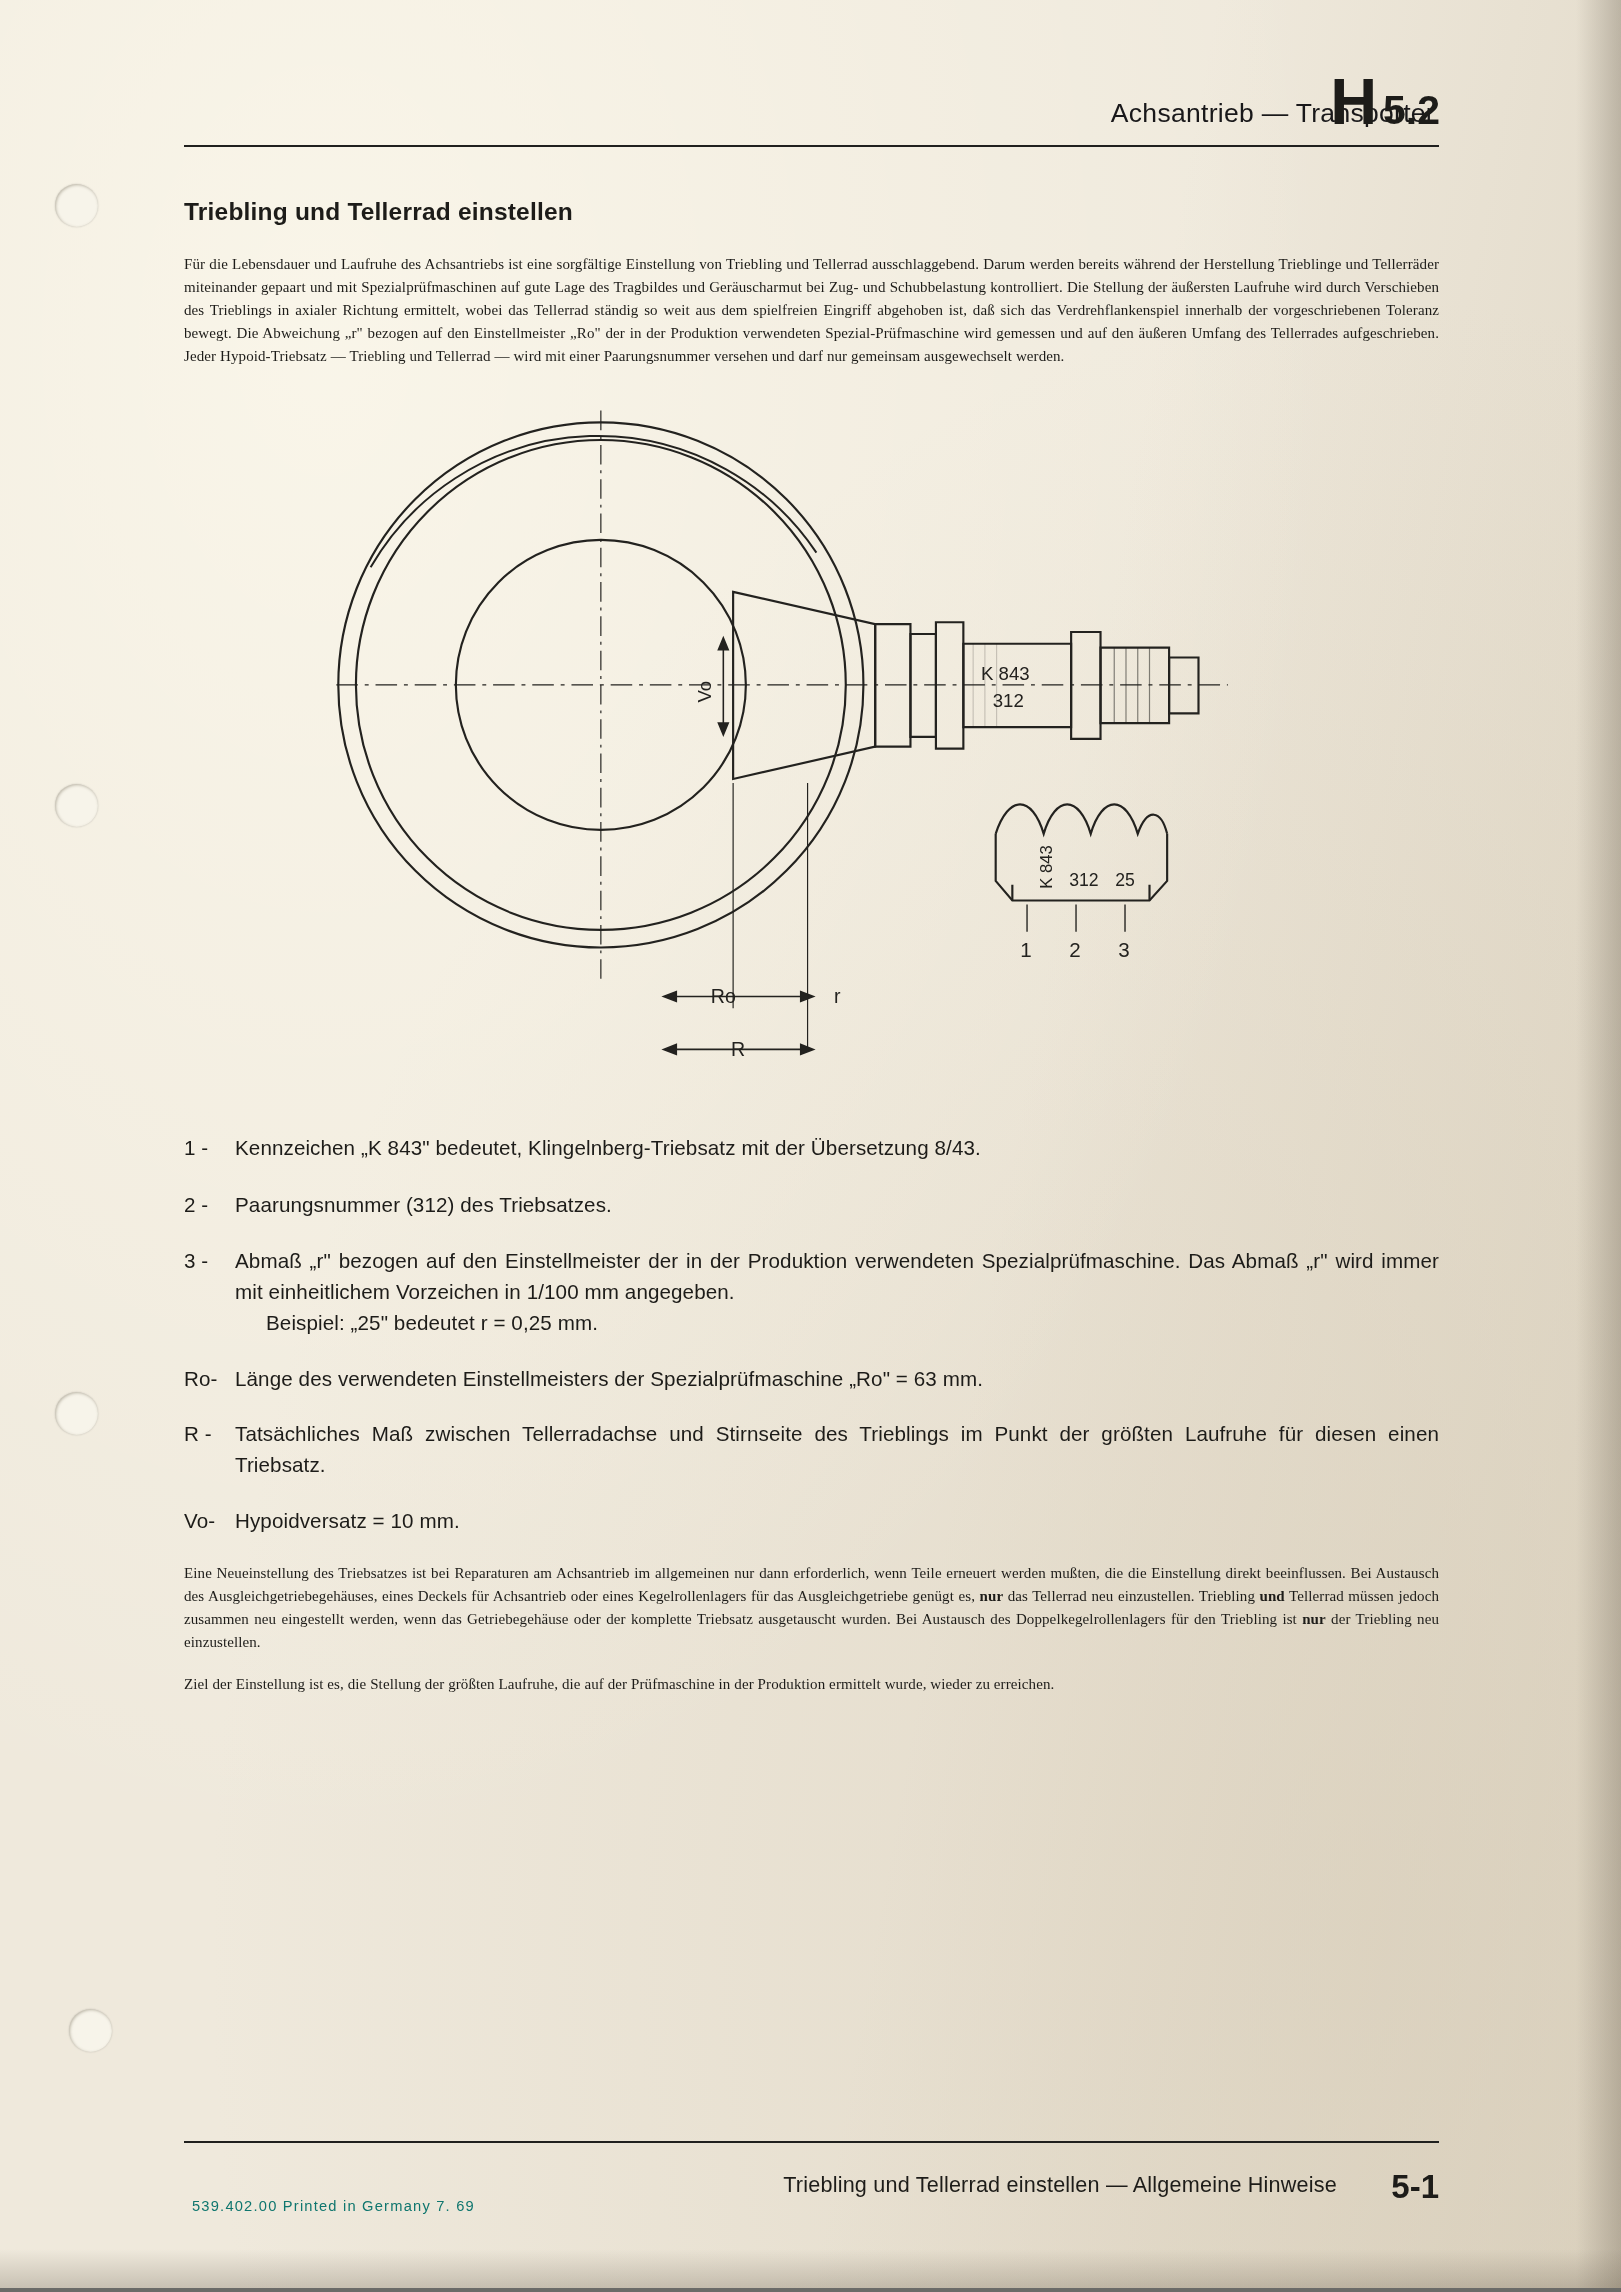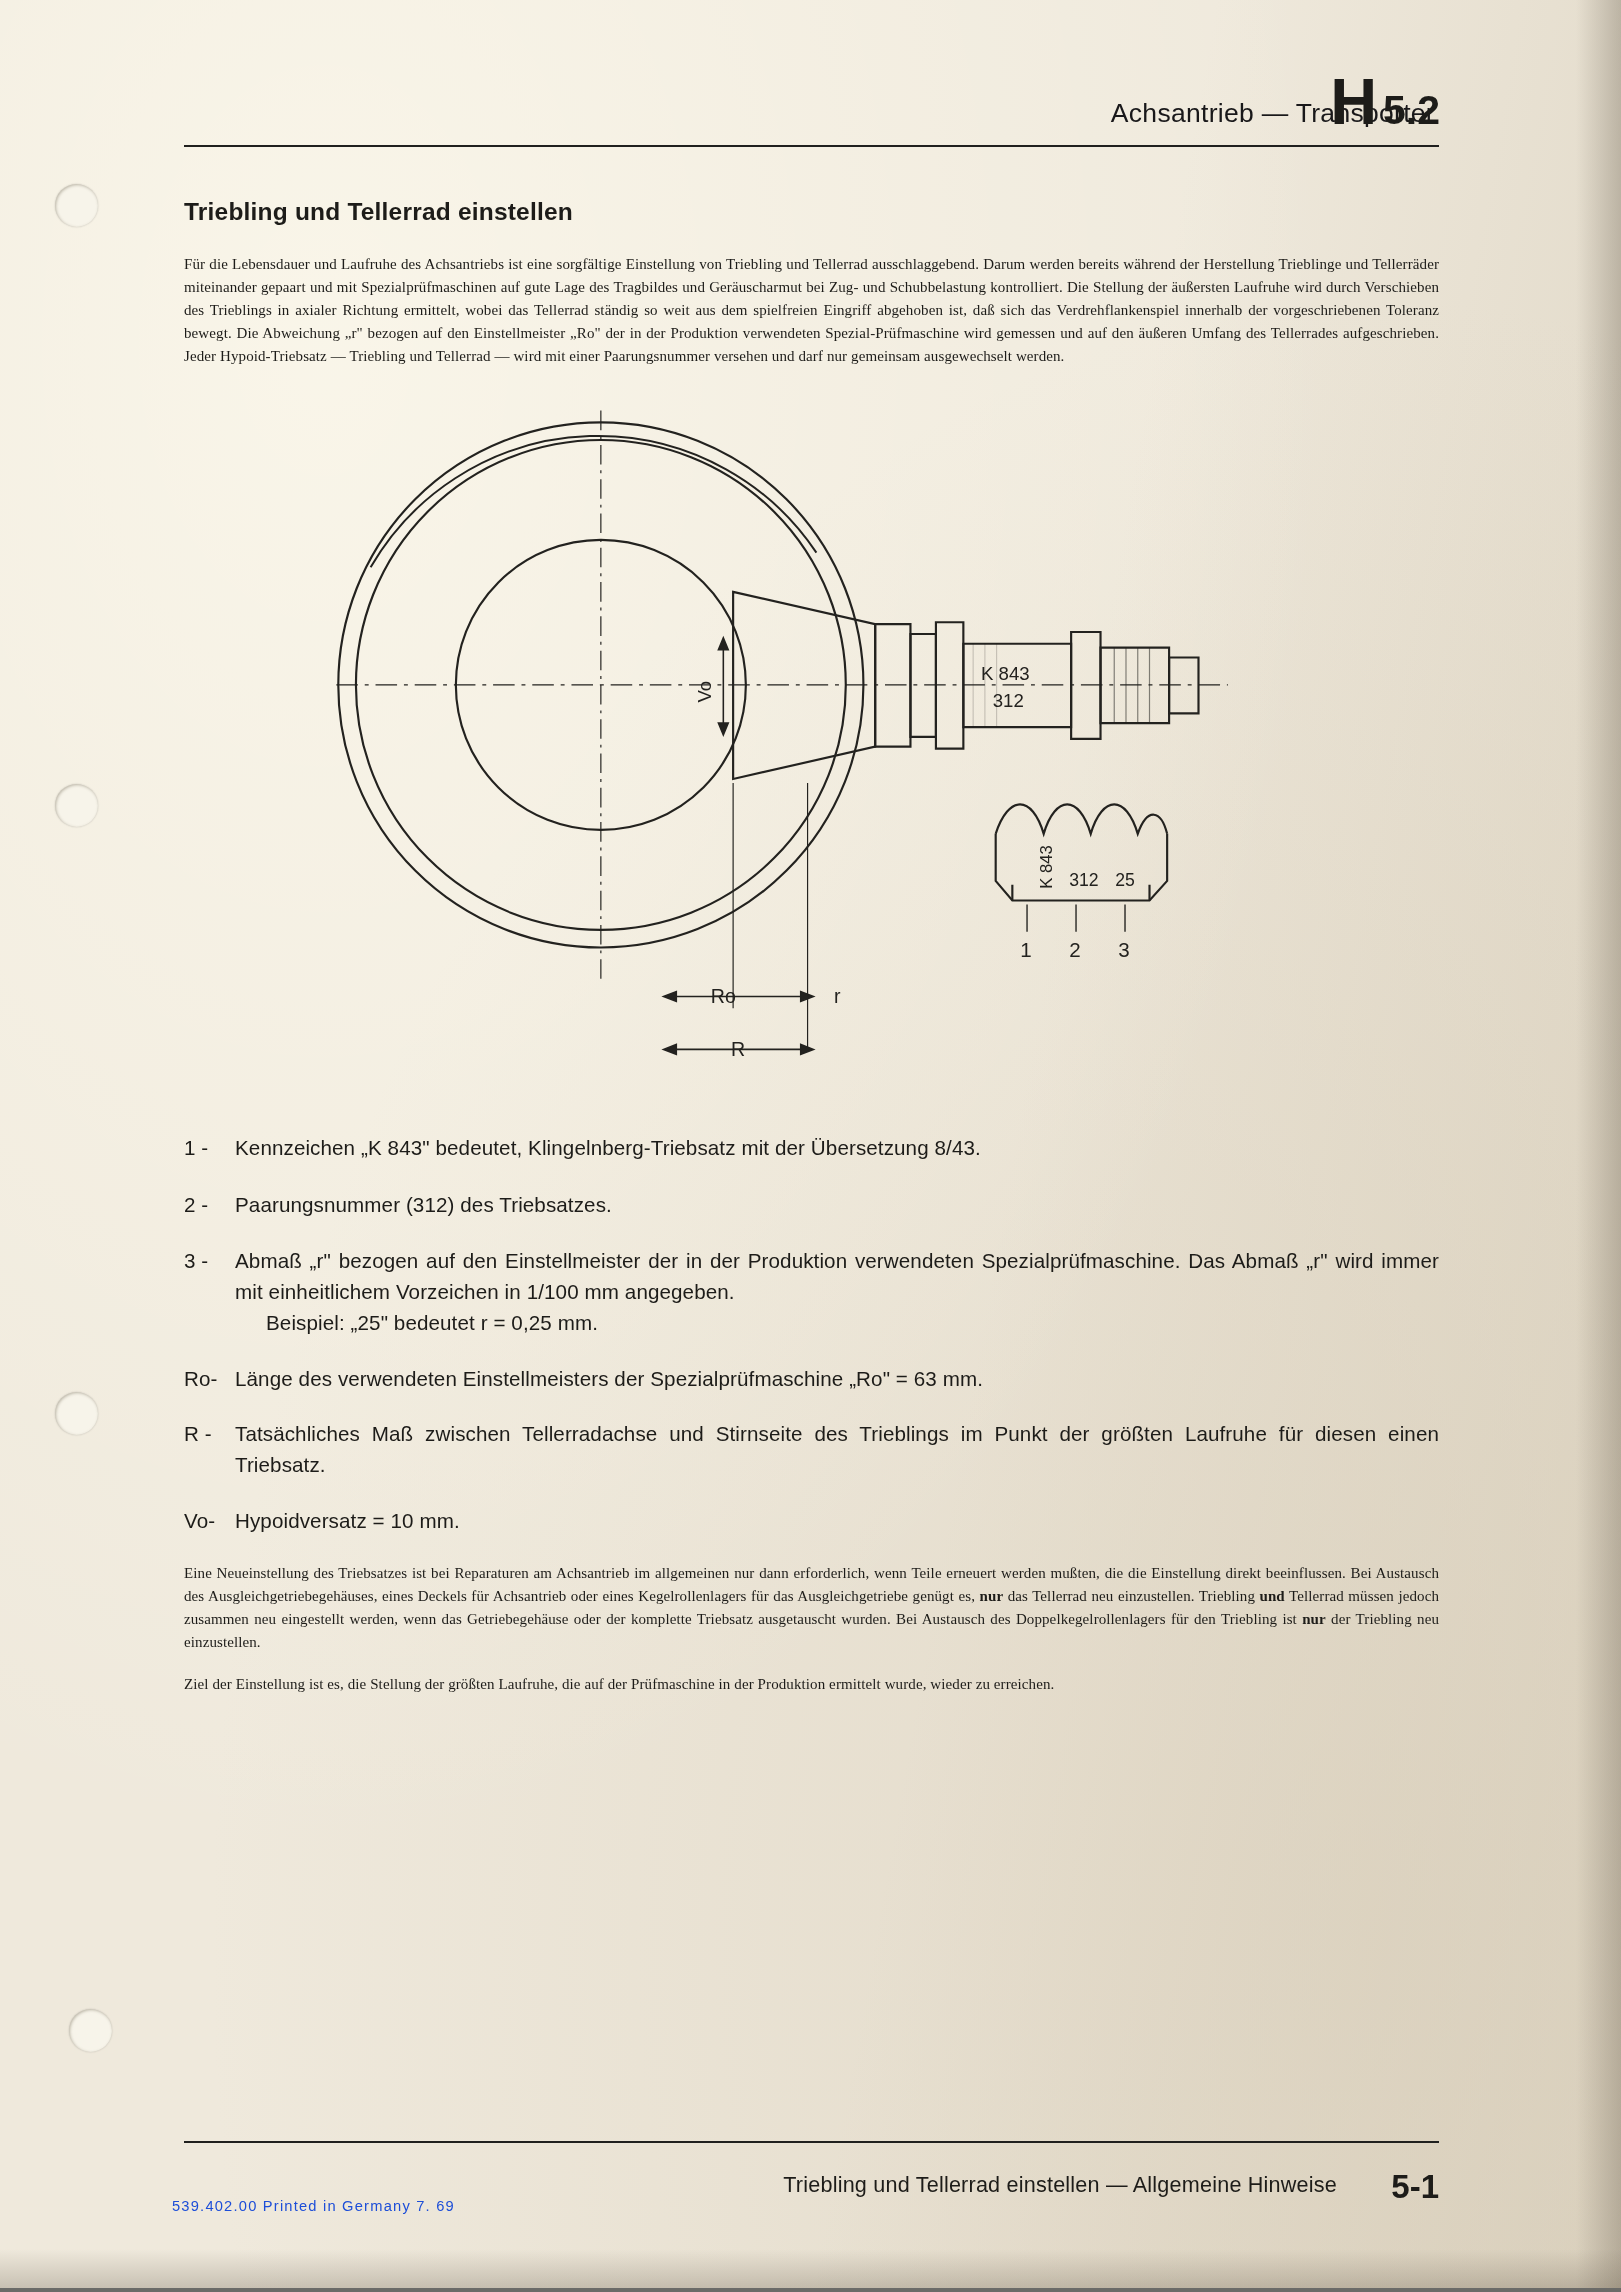--- a/index.html
+++ b/index.html
@@ -174,25 +174,25 @@
   }
   .footer-page {
     position: absolute;
     right: 182px;
     bottom: 82px;
     font-size: 33px;
     font-weight: 700;
   }
   .footer-print {
     position: absolute;
-    left: 172px;
+    left: 192px;
     bottom: 74px;
     font-size: 14.7px;
     letter-spacing: 1.2px;
-    color: #1d4ed8;
+    color: #0f766e;
   }
   b.bold { font-weight: 700; }
 </style>
 </head>
 <body>
 
 <div class="page">
 
   <div class="paper-tint"></div>
 

